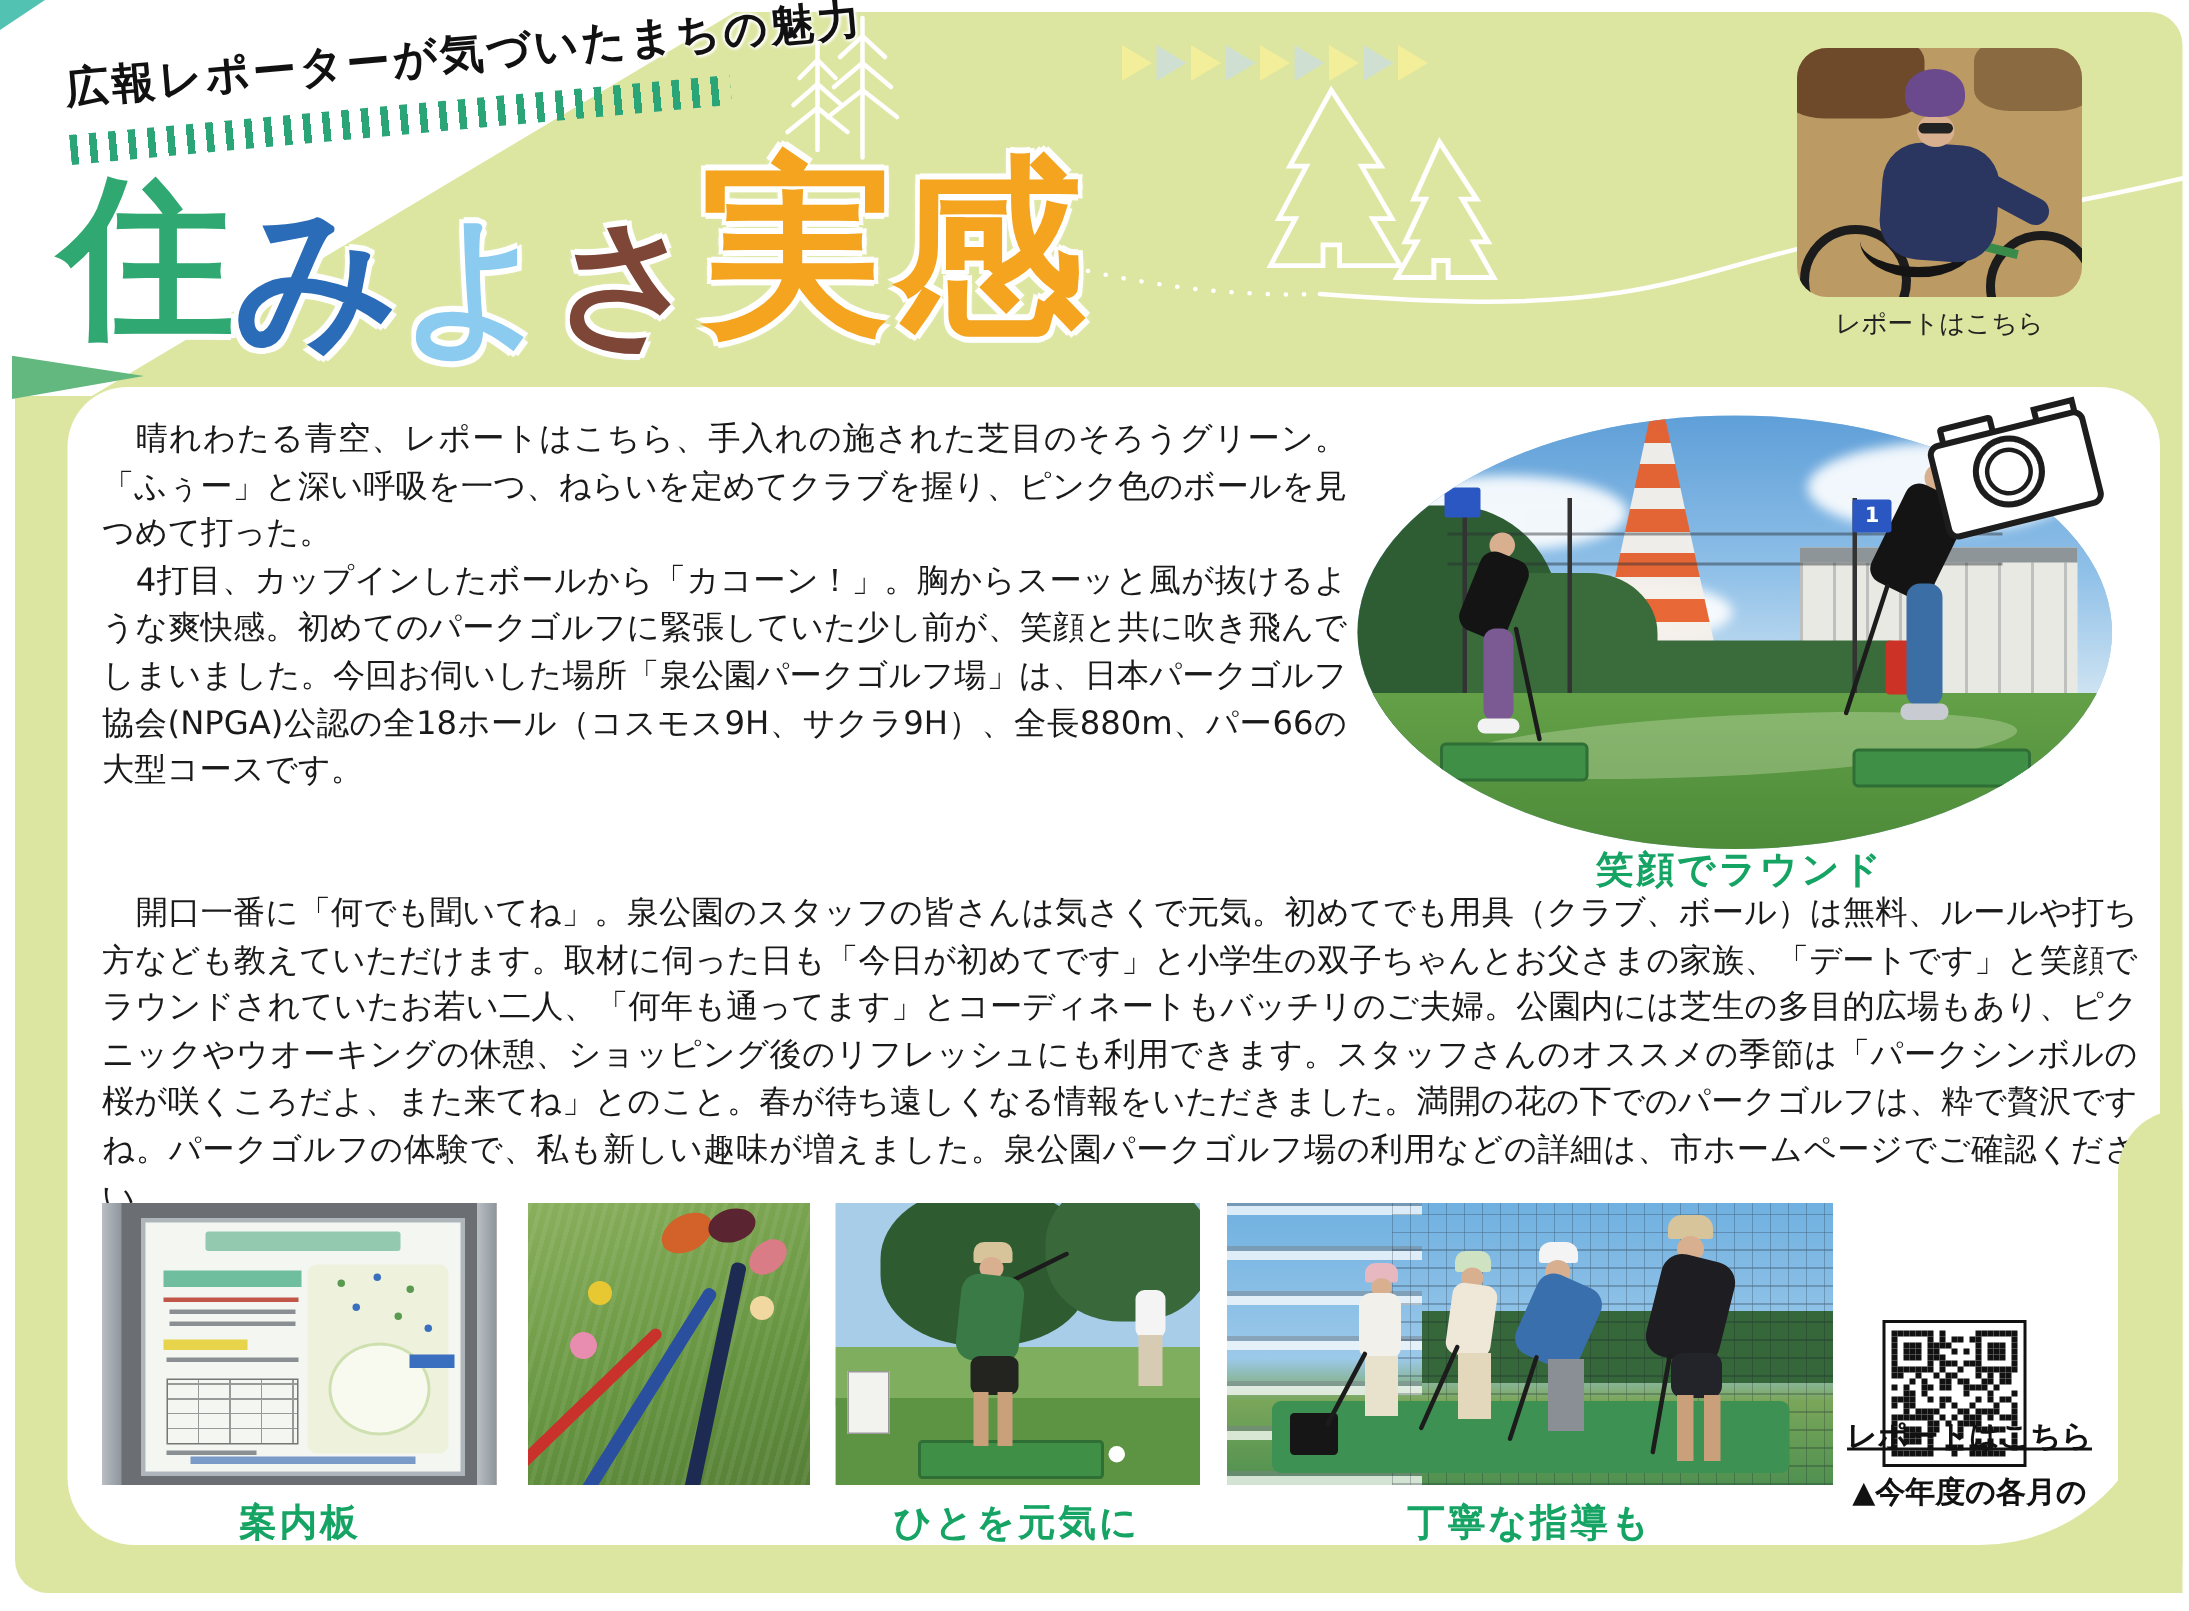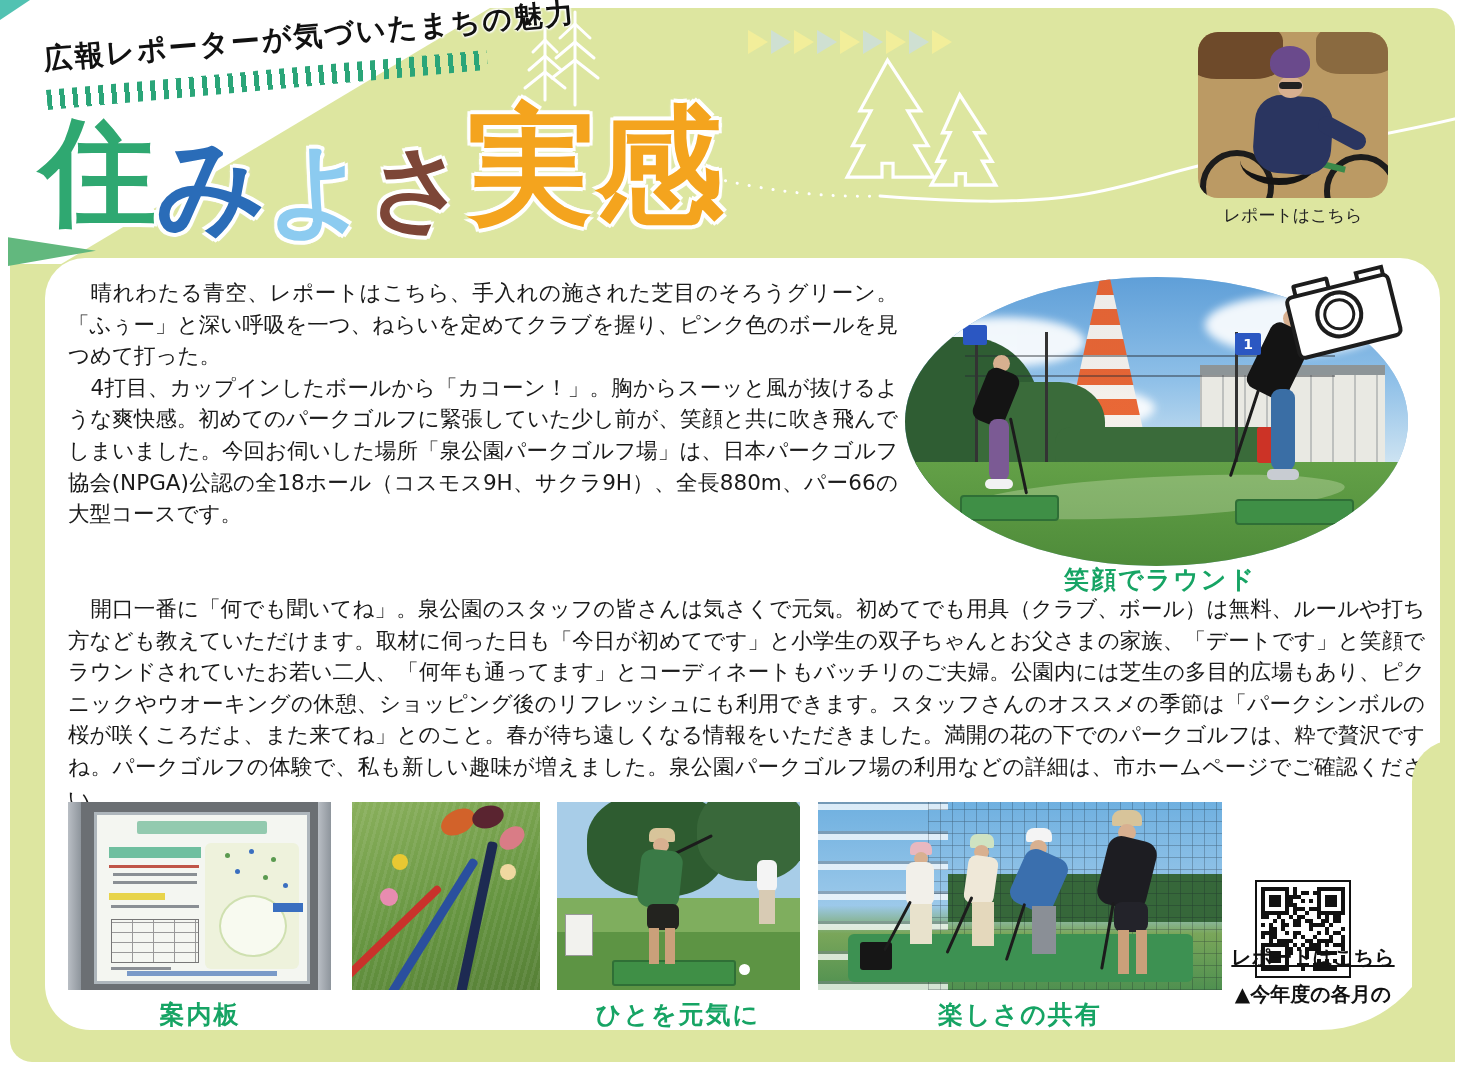--- a/index.html
+++ b/index.html
@@ -369,21 +369,21 @@
     <div class="abs figure-head" style="left:300px;top:22px;width:18px;height:17px;"></div>
     <div class="abs" style="left:284px;top:36px;width:50px;height:70px;background:#1d1d22;border-radius:14px;transform:rotate(14deg);"></div>
     <div class="abs" style="left:296px;top:100px;width:34px;height:30px;background:#23232a;border-radius:8px;"></div>
     <div class="abs" style="left:300px;top:128px;width:11px;height:44px;background:#caa07a;"></div>
     <div class="abs" style="left:318px;top:128px;width:11px;height:44px;background:#caa07a;"></div>
     <div class="abs club-line" style="left:288px;top:100px;height:68px;transform:rotate(10deg);"></div>
   </div>
 
   <div class="abs photo-caption gcaption" style="left:100px;width:200px;">案内板</div>
   <div class="abs photo-caption gcaption" style="left:578px;width:200px;">ひとを元気に</div>
-  <div class="abs photo-caption gcaption" style="left:920px;width:200px;">楽しさの共有</div>
+  <div class="abs photo-caption gcaption" style="left:920px;width:200px;">丁寧な指導も</div>
 
   <div class="abs qr-box">
     <div class="qr-grid" id="qr">
         <b></b>
         <b></b>
         <b></b>
         <b></b>
         <b></b>
         <b></b>
         <b></b>

